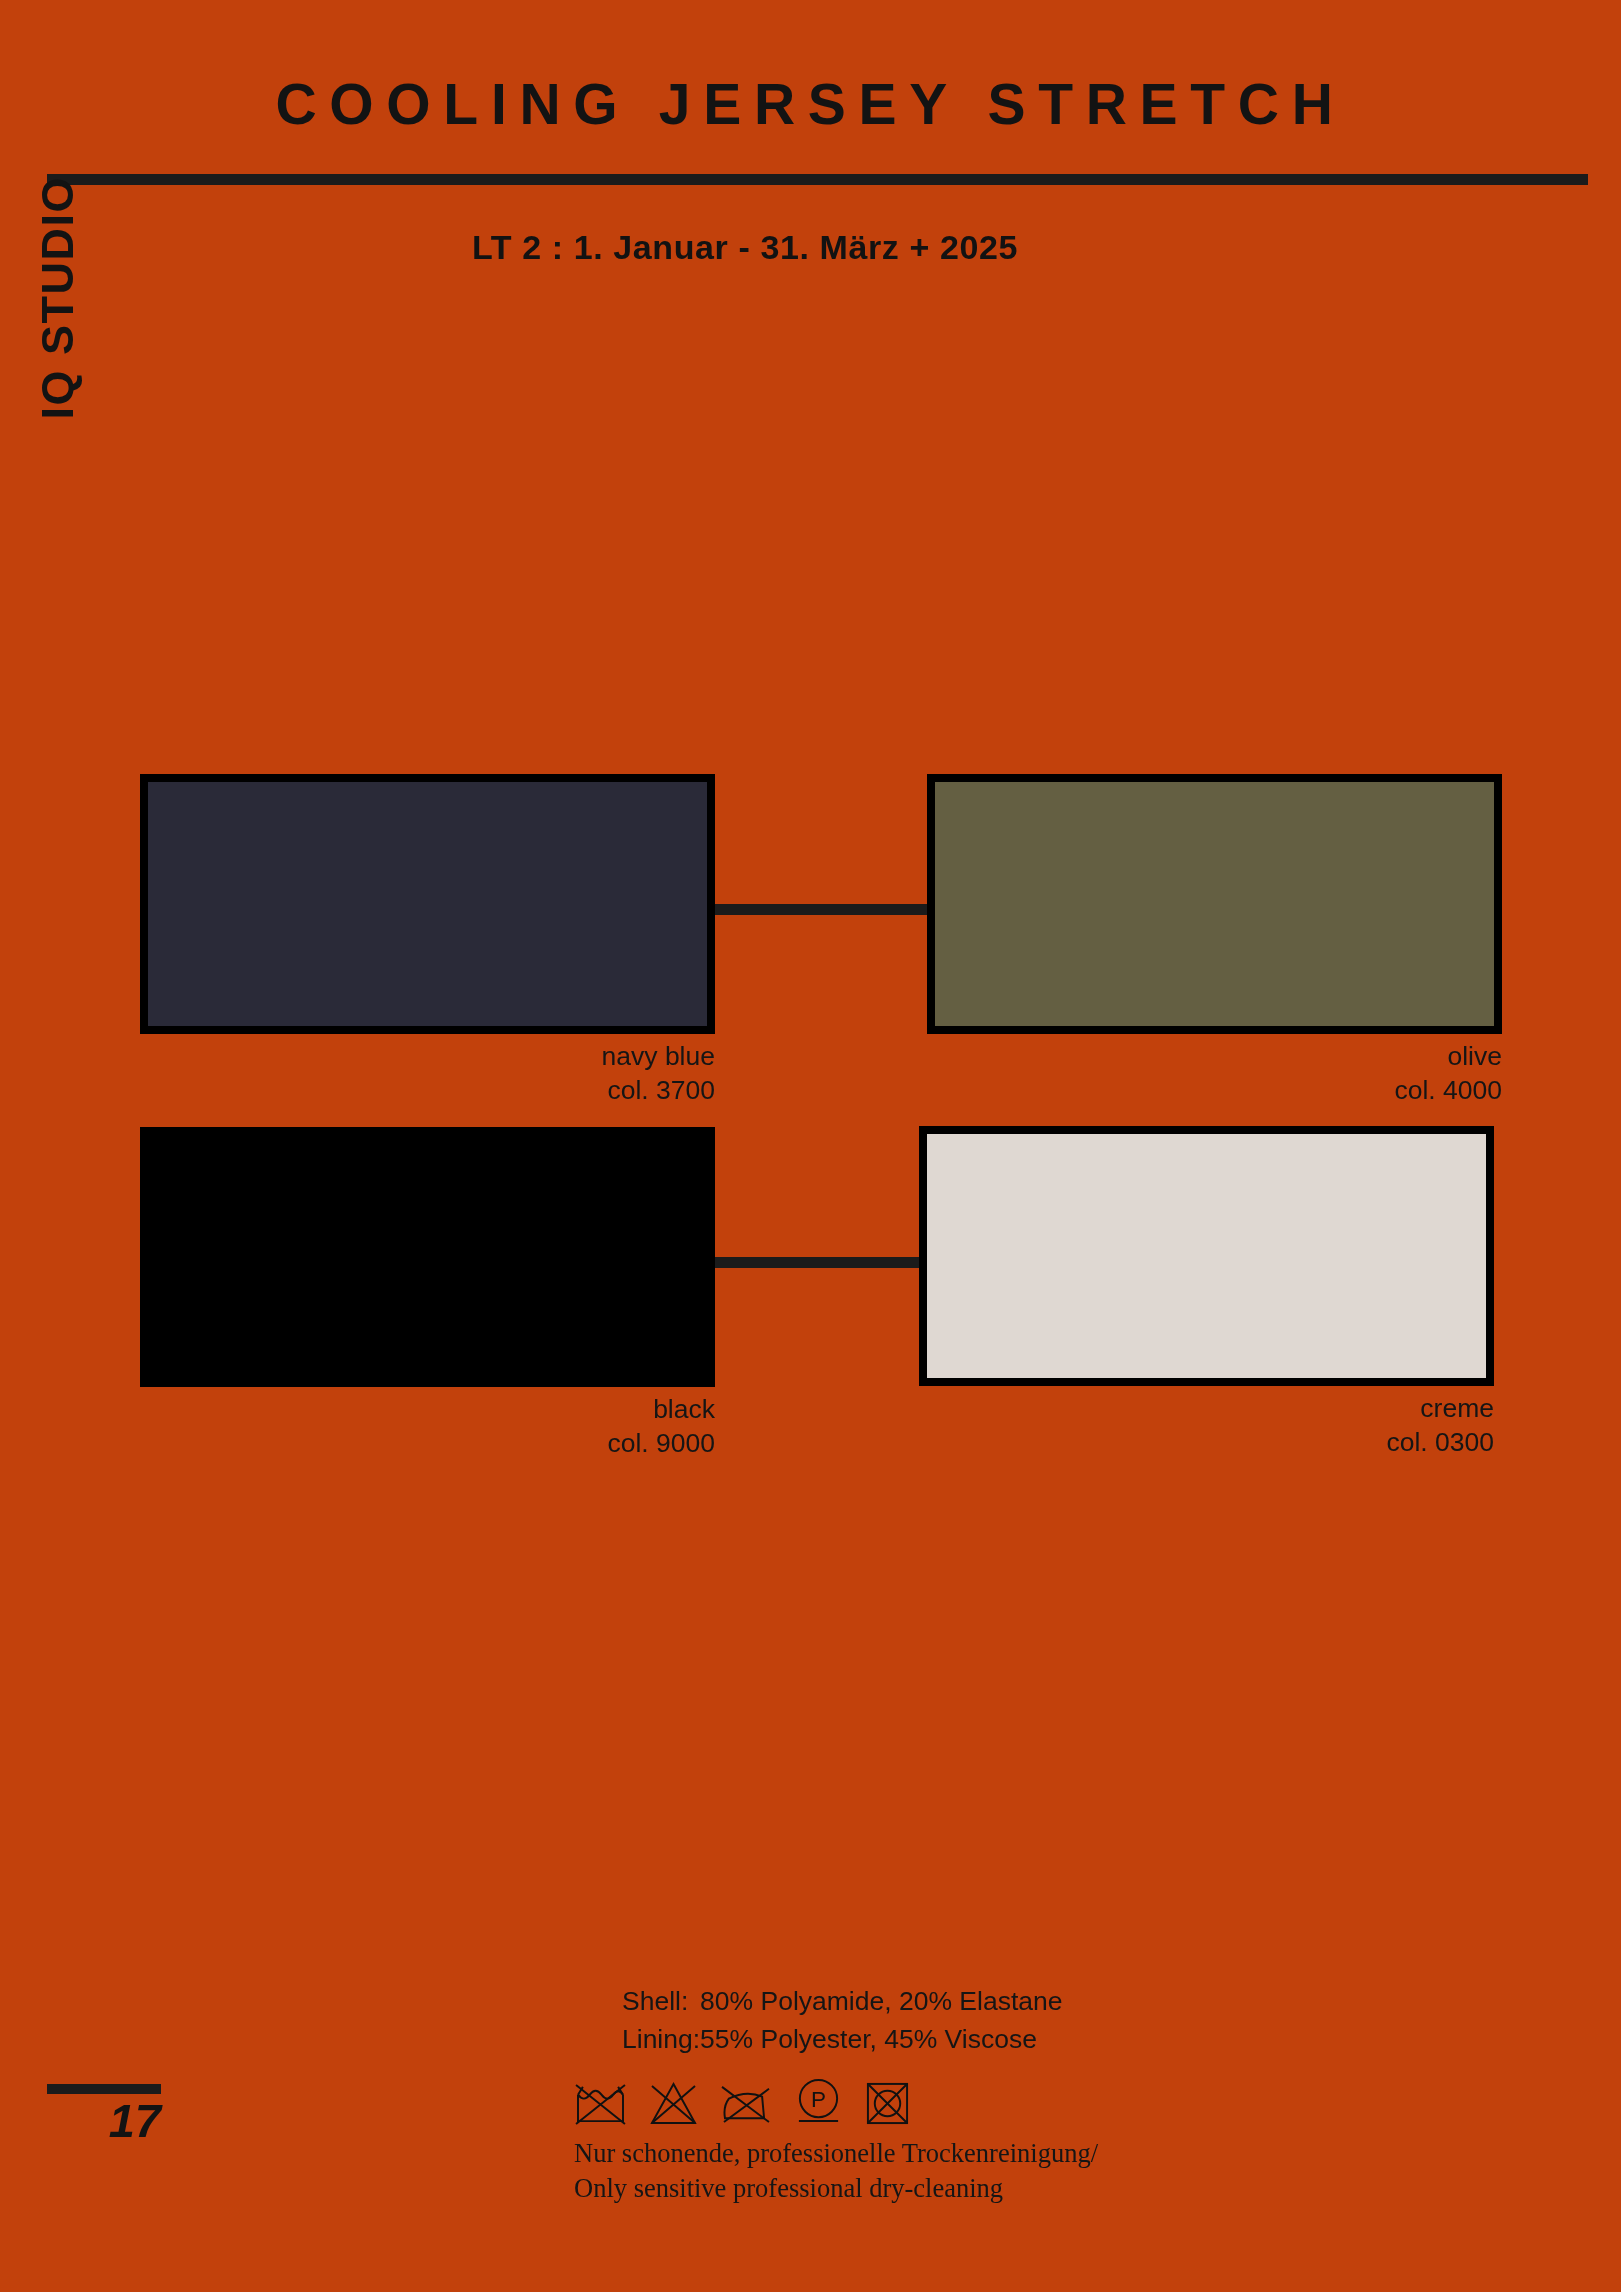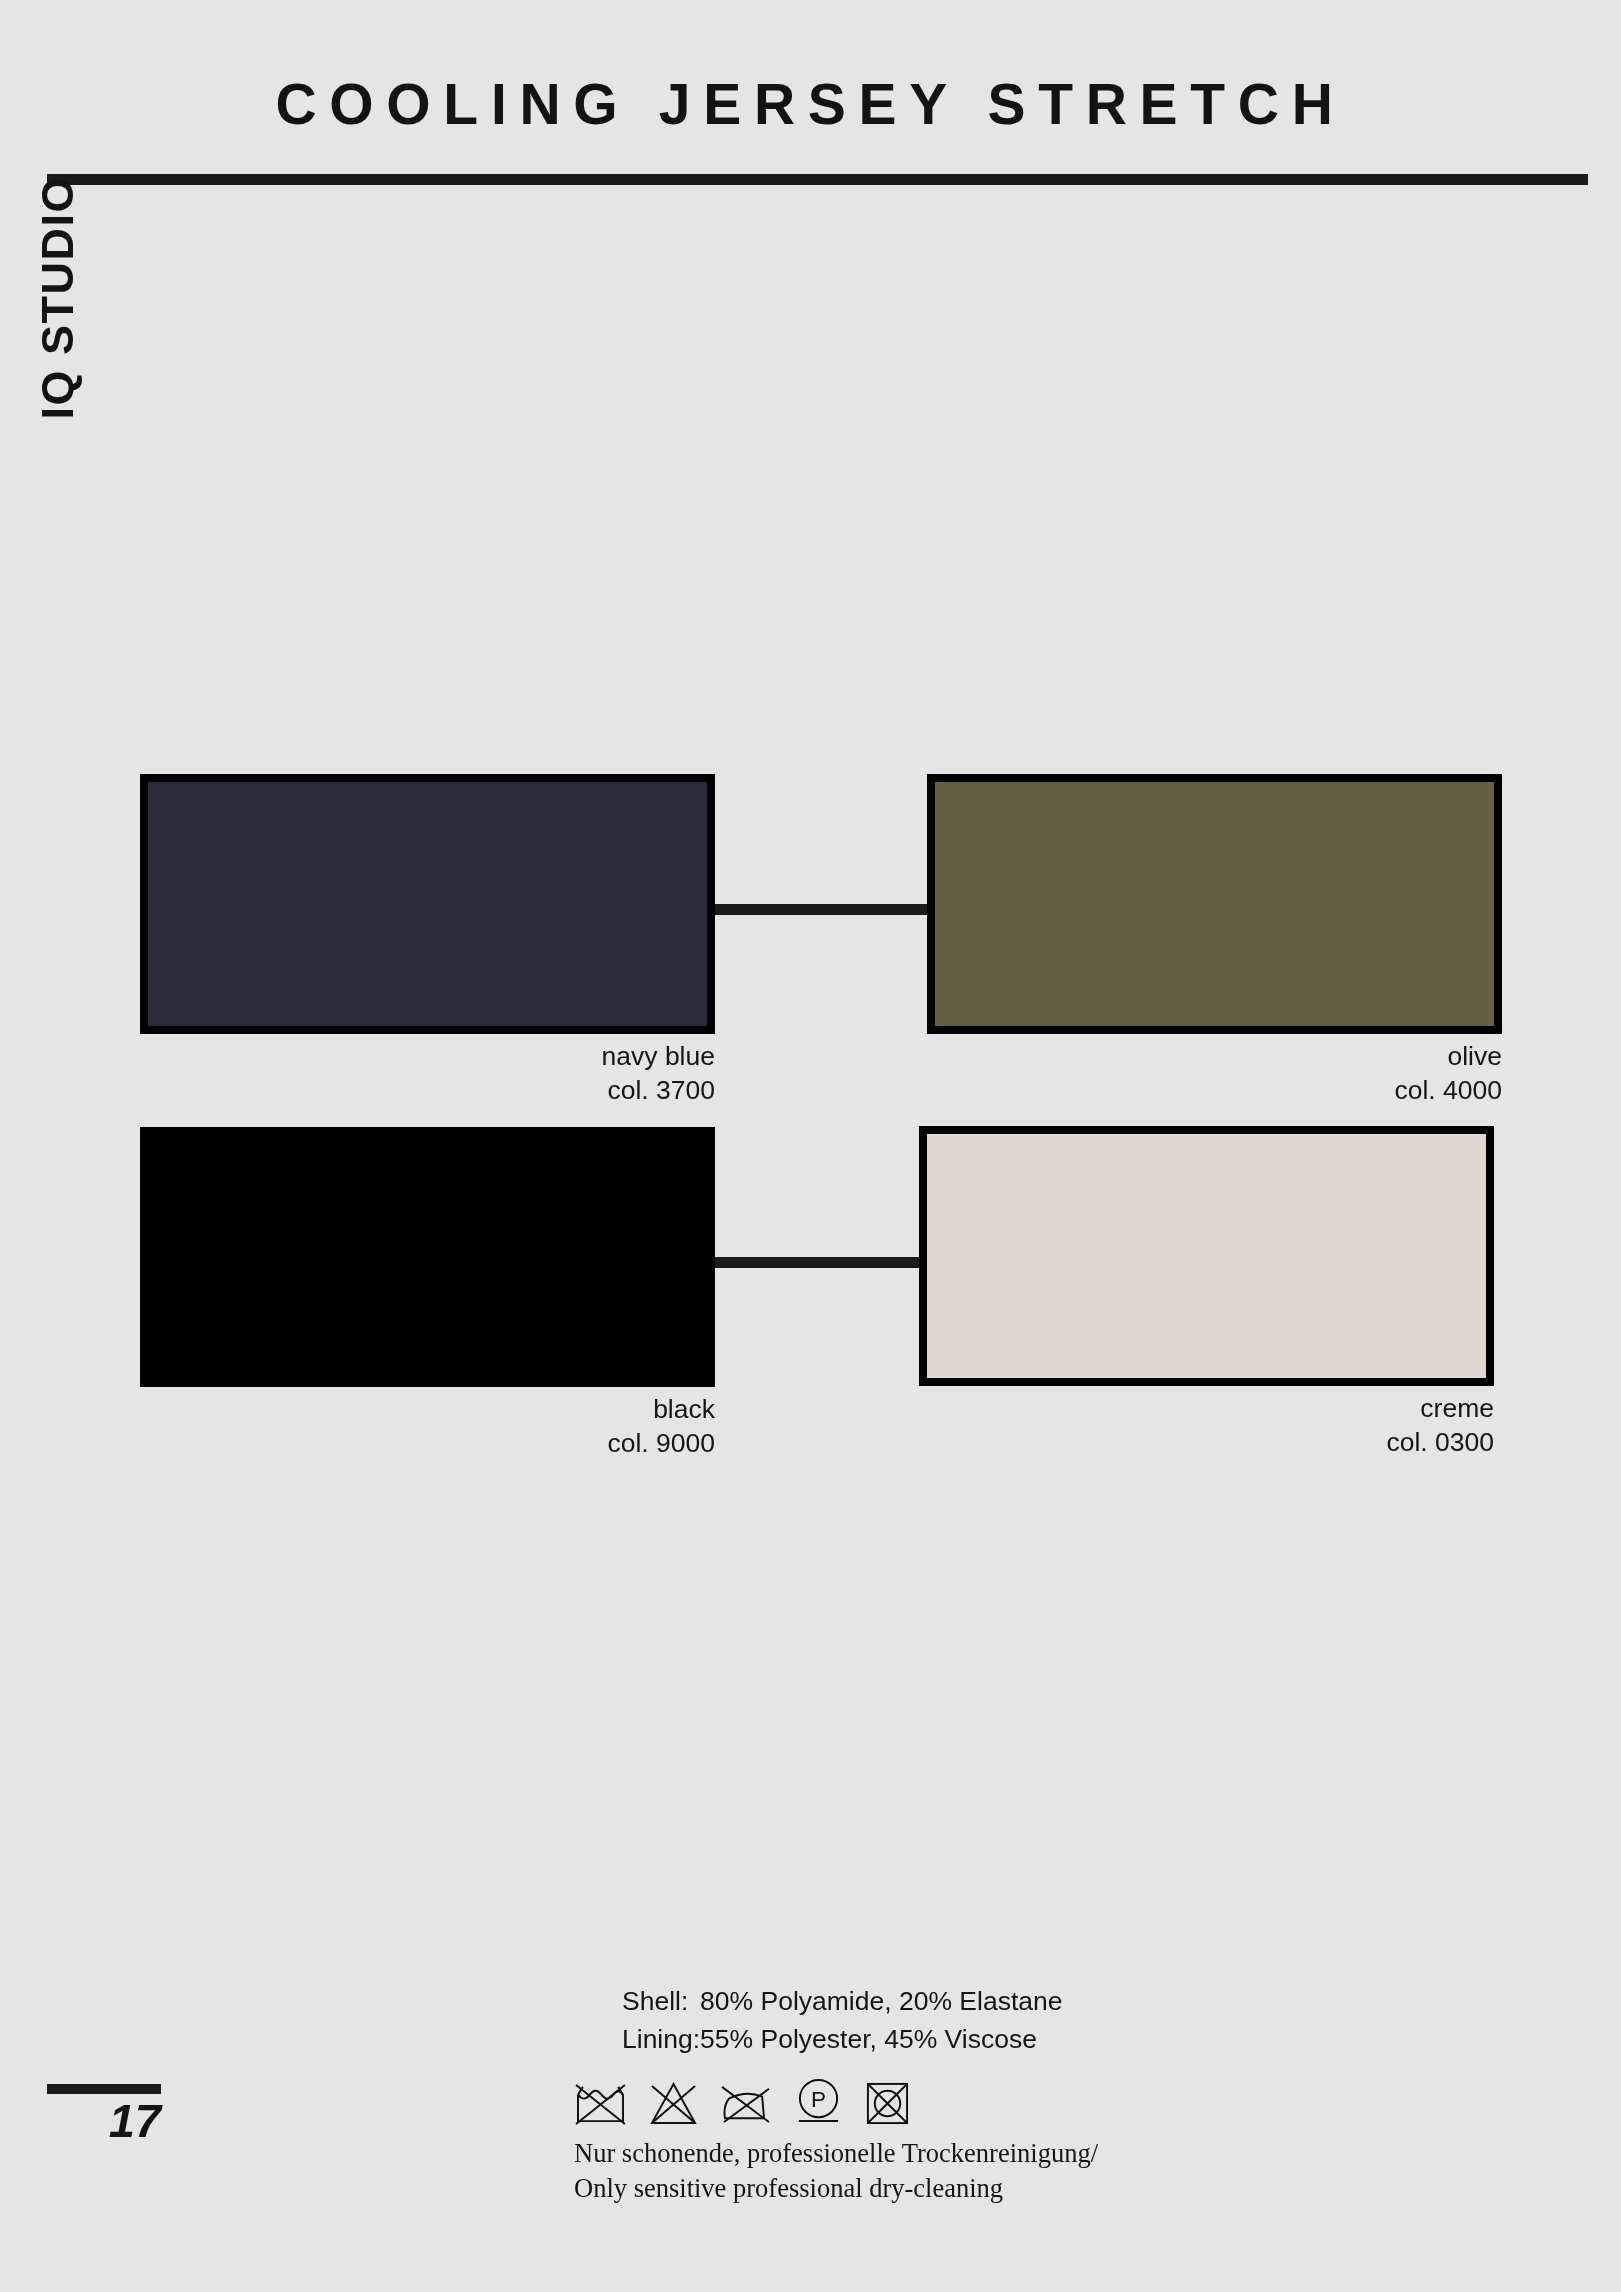--- a/index.html
+++ b/index.html
@@ -10,21 +10,21 @@
   }
   body {
     font-family: "Liberation Sans", sans-serif;
     color: #141414;
   }
 
   .page {
     position: relative;
     width: 1621px;
     height: 2293px;
-    background: #e5e5e5;
+    background: #c2410c;
     overflow: hidden;
   }
 
   
   .title {
     position: absolute;
     left: 0;
     top: 76px;
     width: 1621px;
     text-align: center;
@@ -184,20 +184,21 @@
     margin-top: 2px;
   }
 </style>
 </head>
 <body>
 
 <div class="page">
 
   <div class="title">COOLING JERSEY STRETCH</div>
   <div class="title-rule"></div>
+  <div class="subtitle">LT 2 :  1. Januar - 31. März + 2025</div>
 
   <div class="studio-rail">
     <span class="studio-text">IQ STUDIO</span>
   </div>
 
   <div class="swatch-grid">
 
     <div class="connector connector-top"></div>
     <div class="connector connector-bottom"></div>
 

